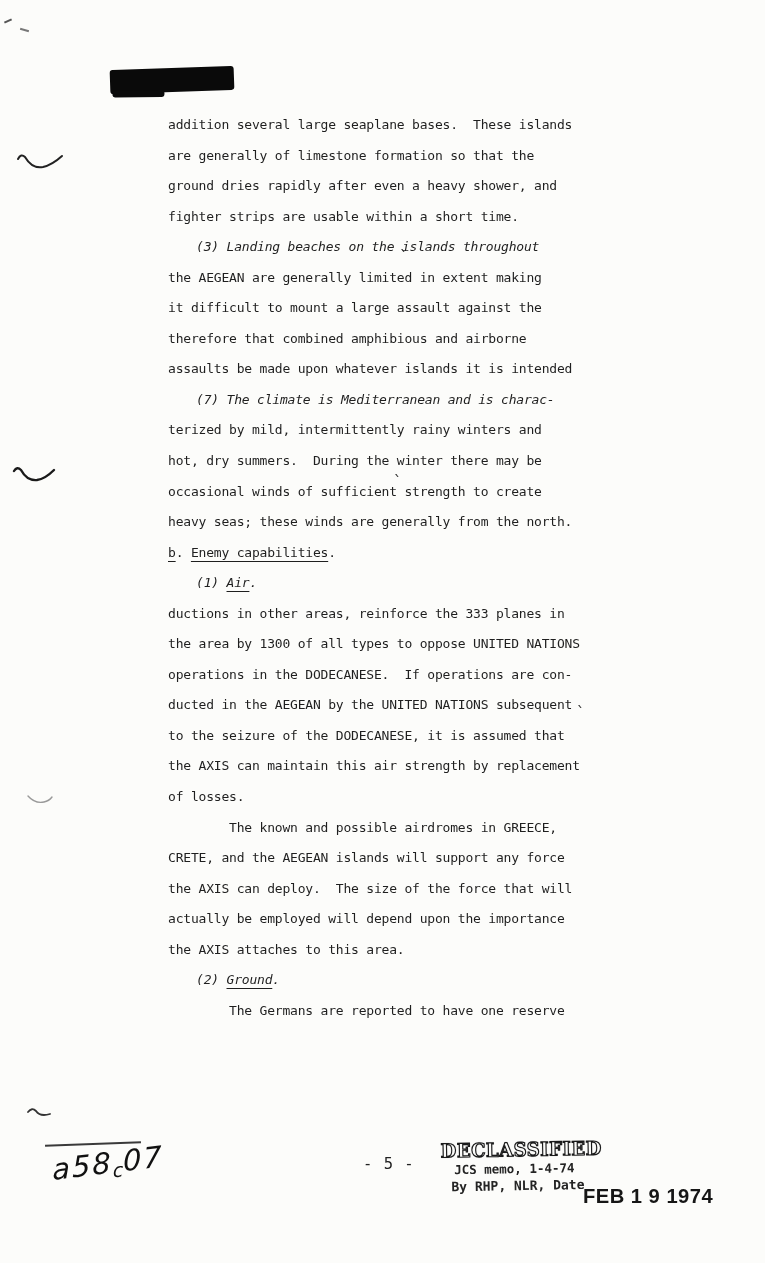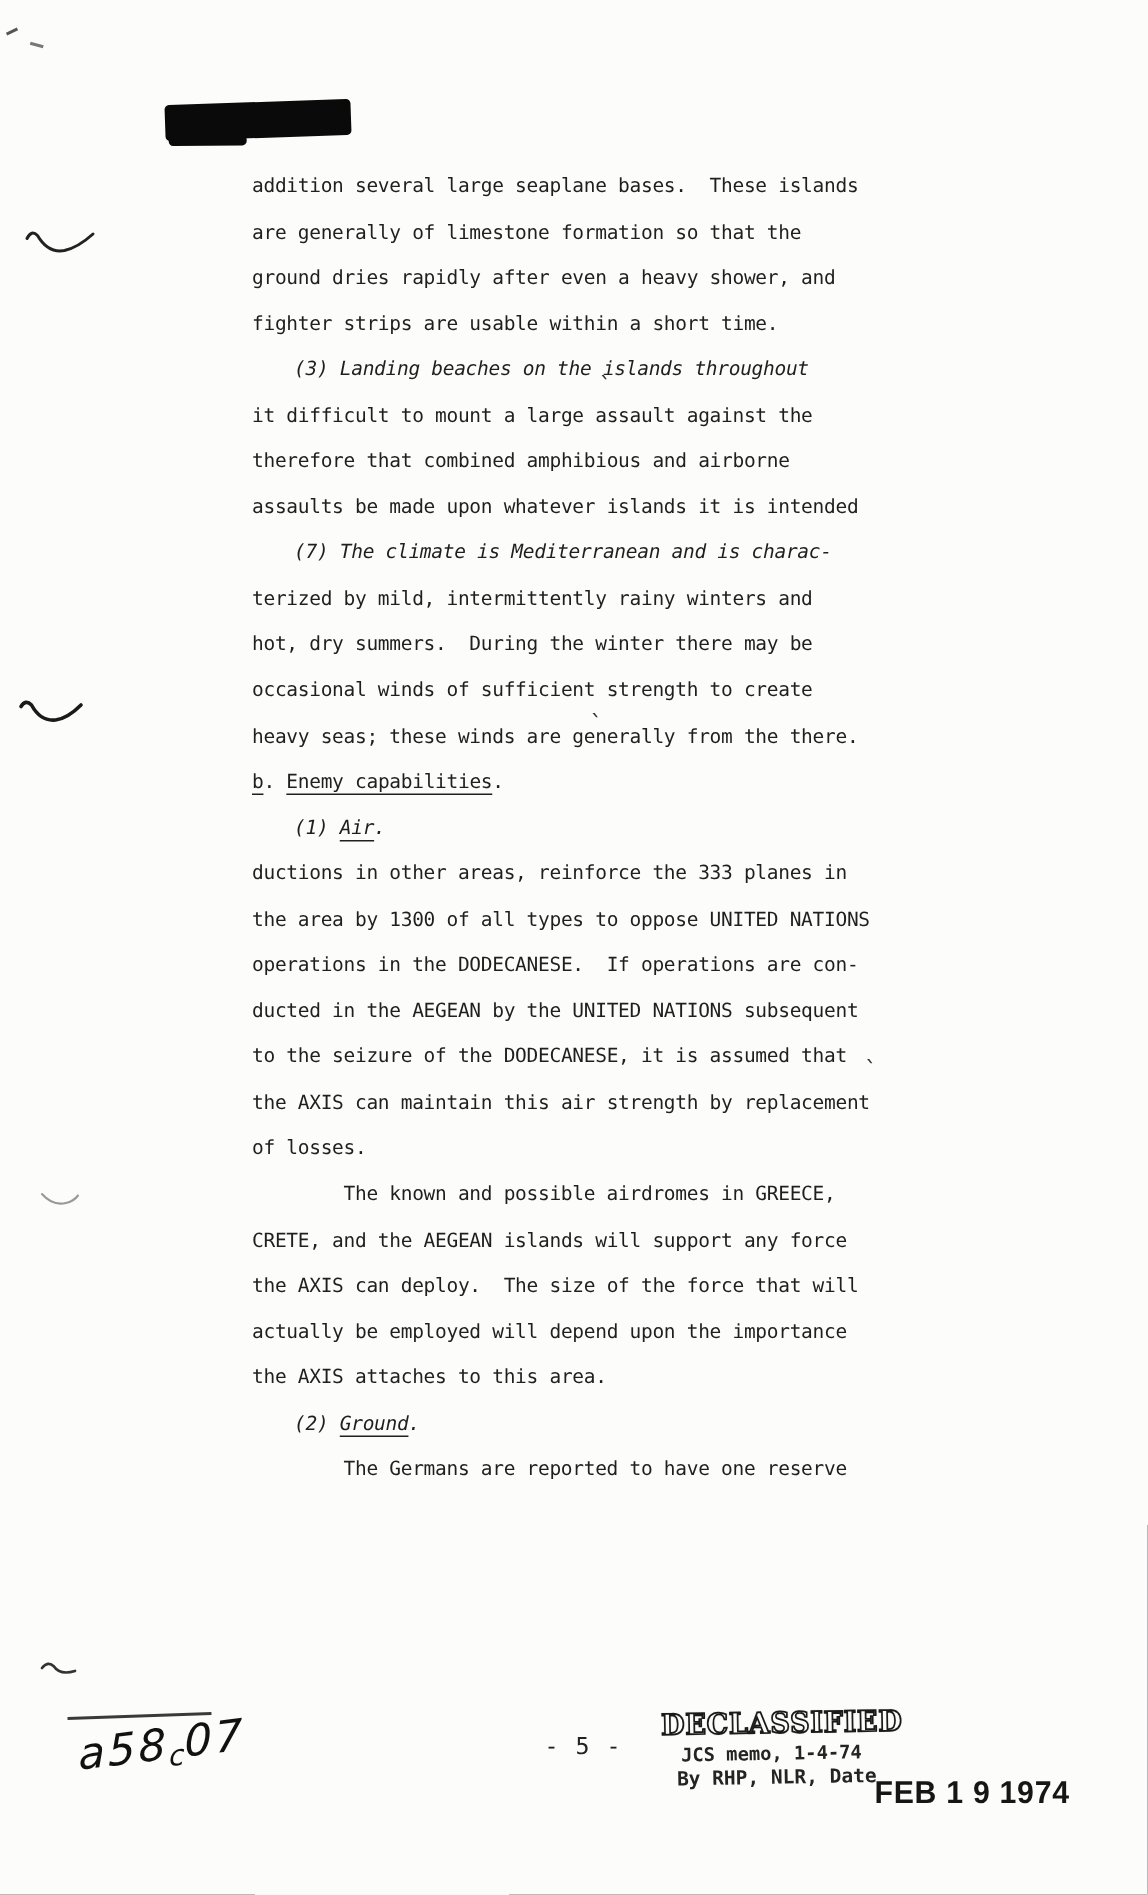--- a/index.html
+++ b/index.html
@@ -119,28 +119,29 @@
   <span class="stray" style="left:399px;top:248px;">`</span>
   <span class="stray" style="left:393px;top:473px;">`</span>
   <span class="stray" style="left:576px;top:704px;">`</span>
 
   <div class="textblock">
       <div class="tline indent0"><span>addition several large seaplane bases.  These islands</span></div>
       <div class="tline indent0"><span>are generally of limestone formation so that the</span></div>
       <div class="tline indent0"><span>ground dries rapidly after even a heavy shower, and</span></div>
       <div class="tline indent0"><span>fighter strips are usable within a short time.</span></div>
       <div class="tline indent1"><span>(3) Landing beaches on the islands throughout</span></div>
+      <div class="tline indent0"><span>the AEGEAN are generally limited in extent making</span></div>
       <div class="tline indent0"><span>it difficult to mount a large assault against the</span></div>
       <div class="tline indent0"><span>therefore that combined amphibious and airborne</span></div>
       <div class="tline indent0"><span>assaults be made upon whatever islands it is intended</span></div>
       <div class="tline indent1"><span>(7) The climate is Mediterranean and is charac-</span></div>
       <div class="tline indent0"><span>terized by mild, intermittently rainy winters and</span></div>
       <div class="tline indent0"><span>hot, dry summers.  During the winter there may be</span></div>
       <div class="tline indent0"><span>occasional winds of sufficient strength to create</span></div>
-      <div class="tline indent0"><span>heavy seas; these winds are generally from the there.</span></div>
+      <div class="tline indent0"><span>heavy seas; these winds are generally from the north.</span></div>
       <div class="tline indent0"><span class="u">b</span><span>. </span><span class="u">Enemy capabilities</span><span>.</span></div>
       <div class="tline indent1"><span>(1) </span><span class="u">Air</span><span>.</span></div>
       <div class="tline indent0"><span>ductions in other areas, reinforce the 333 planes in</span></div>
       <div class="tline indent0"><span>the area by 1300 of all types to oppose UNITED NATIONS</span></div>
       <div class="tline indent0"><span>operations in the DODECANESE.  If operations are con-</span></div>
       <div class="tline indent0"><span>ducted in the AEGEAN by the UNITED NATIONS subsequent</span></div>
       <div class="tline indent0"><span>to the seizure of the DODECANESE, it is assumed that</span></div>
       <div class="tline indent0"><span>the AXIS can maintain this air strength by replacement</span></div>
       <div class="tline indent0"><span>of losses.</span></div>
       <div class="tline indent2"><span>The known and possible airdromes in GREECE,</span></div>

